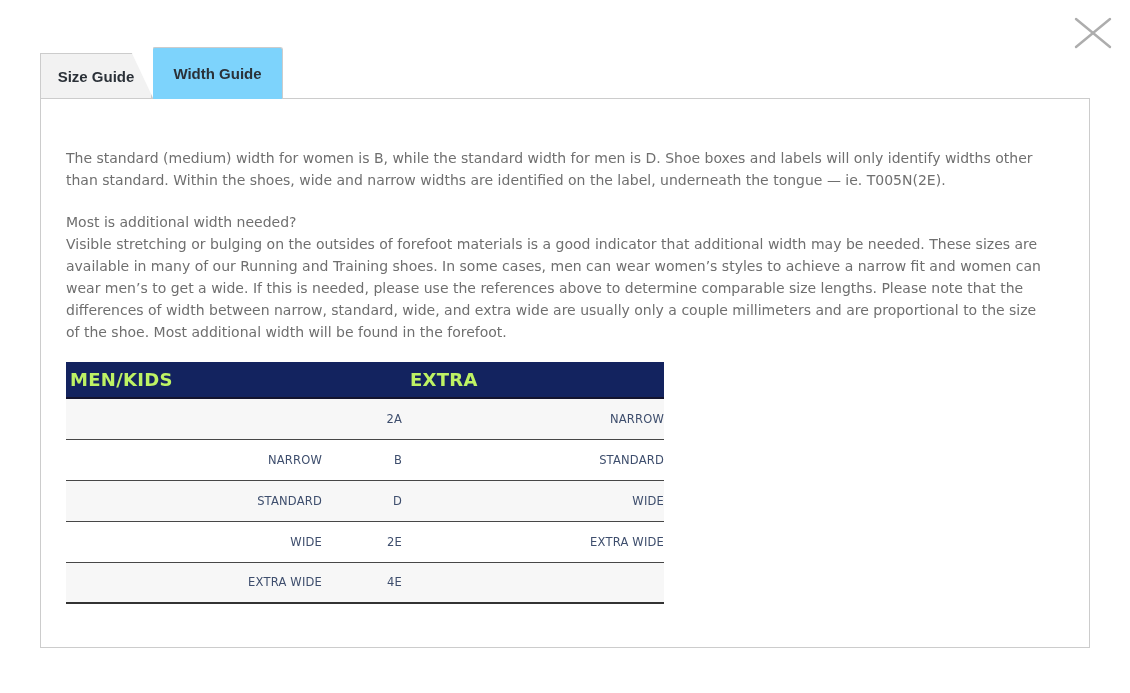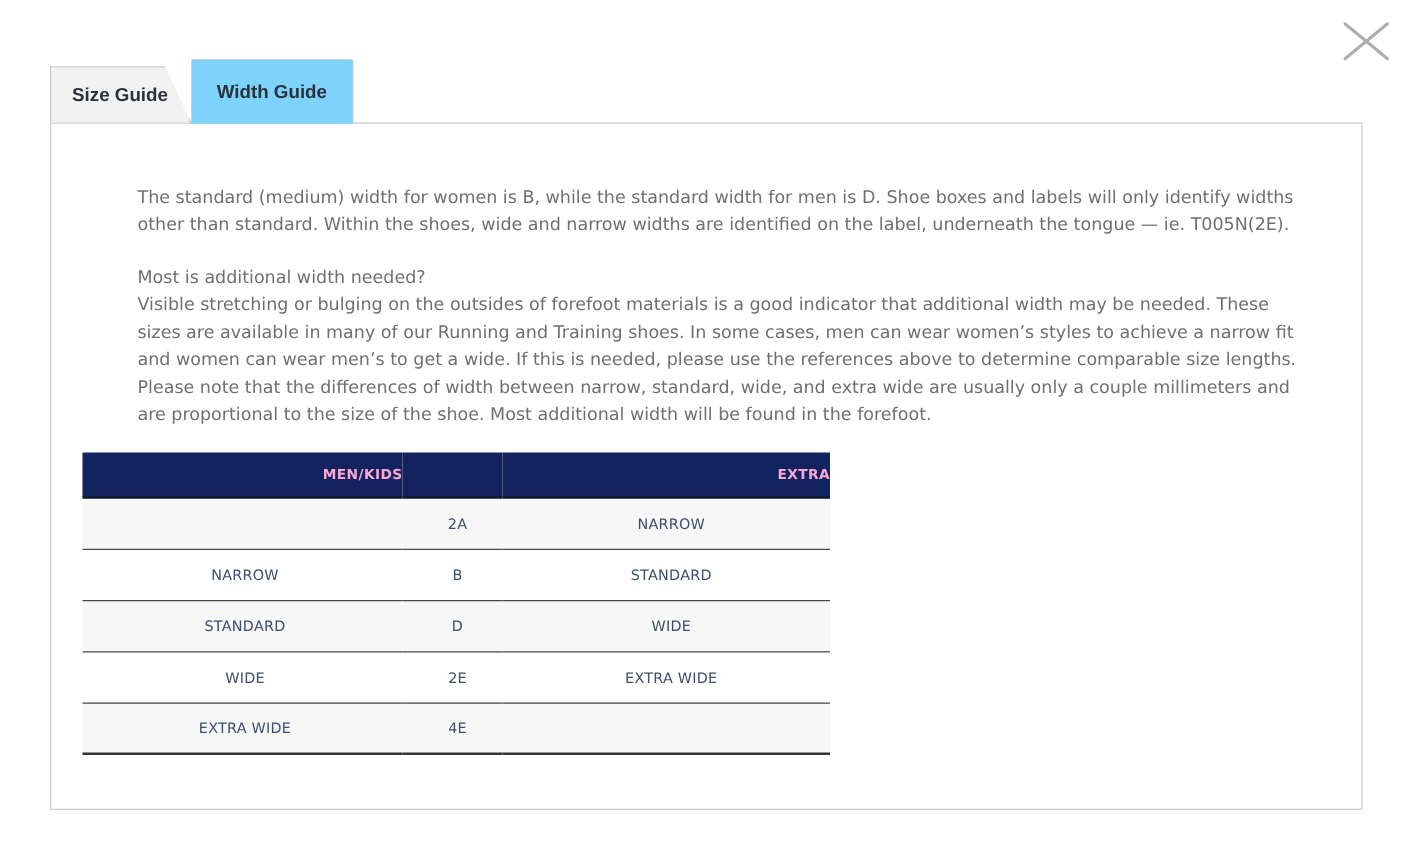--- a/index.html
+++ b/index.html
@@ -36,37 +36,37 @@
     border-left:24px solid transparent;
   }
 
   
   .panel {
     position:absolute; left:40px; top:98px; width:1050px; height:550px;
     background:#ffffff; border:1px solid var(--border-light); z-index:2;
   }
   .panel-inner { padding:48px 44px 0 25px; }
 
-  .body-text { color:var(--body-text); font-size:14px; line-height:22px; max-width:990px;margin-left:44px; }
+  .body-text { color:var(--body-text); font-size:14px; line-height:22px; max-width:990px; }
   .para-intro { margin-bottom:20px; }
   .para-question { }
   .para-answer { }
 
   
   .width-table {
     margin-top:19px; width:598px; border-collapse:collapse;
     font-size:11.5px; color:var(--cell-text);
   }
   .width-table thead th {
-    background:var(--header-bg); color:#f9a8d4; font-weight:bold;
-    font-size:11px; letter-spacing:.3px; height:36px; text-align:right;
+    background:var(--header-bg); color:#bef264; font-weight:bold;
+    font-size:18px; letter-spacing:.3px; height:36px; text-align:left;
     border-bottom:2px solid #14142e;
   }
   .width-table tbody td {
-    height:41px; vertical-align:middle; text-align:center;
+    height:41px; vertical-align:middle; text-align:right;
     border-bottom:1px solid var(--row-border); letter-spacing:.2px;
   }
   .width-table tbody tr:nth-child(odd) { background:var(--row-alt-bg); }
   .width-table tbody tr:nth-child(even) { background:#ffffff; }
   .width-table tbody tr:last-child td { border-bottom:2px solid #333333; }
   .width-table .col0 { width:256px; padding-left:4px; }
   .width-table .col1 { width:80px;  padding-left:8px; }
   .width-table .col2 { width:262px; padding-left:8px; }
 </style>
 </head>

